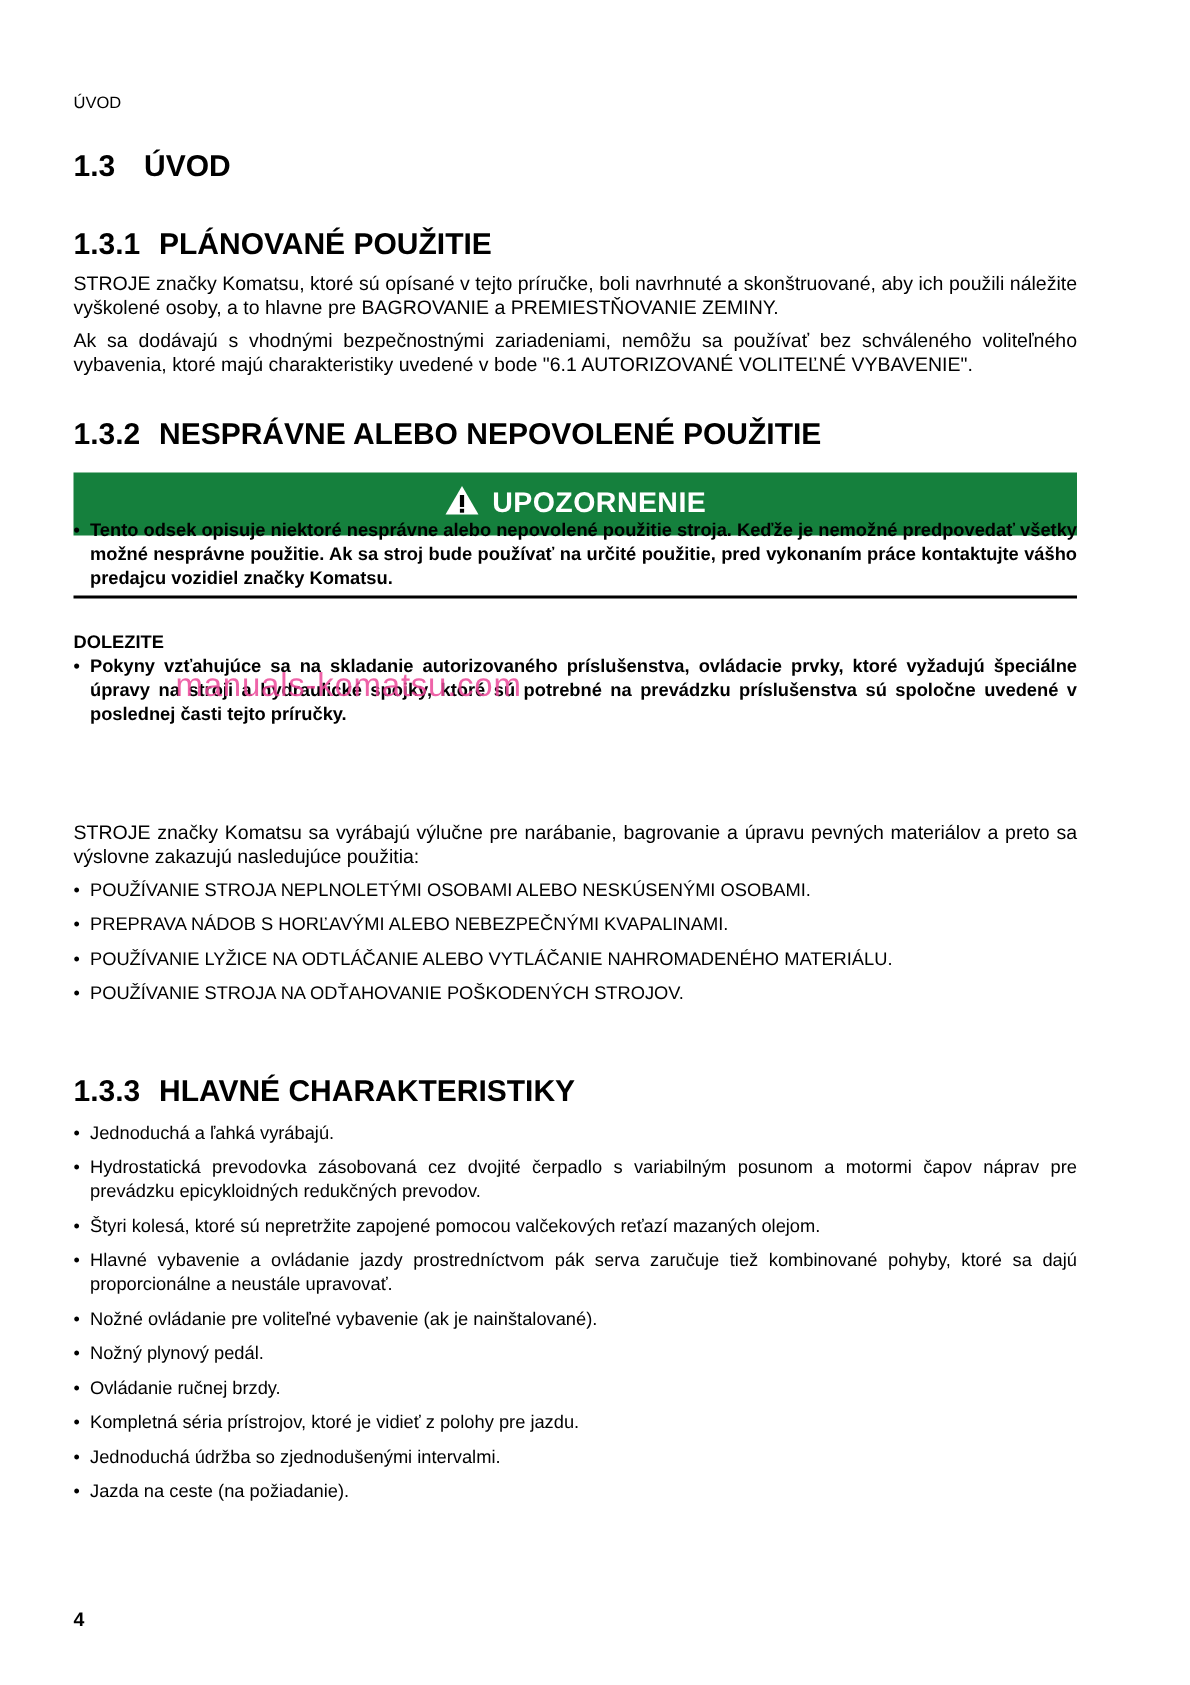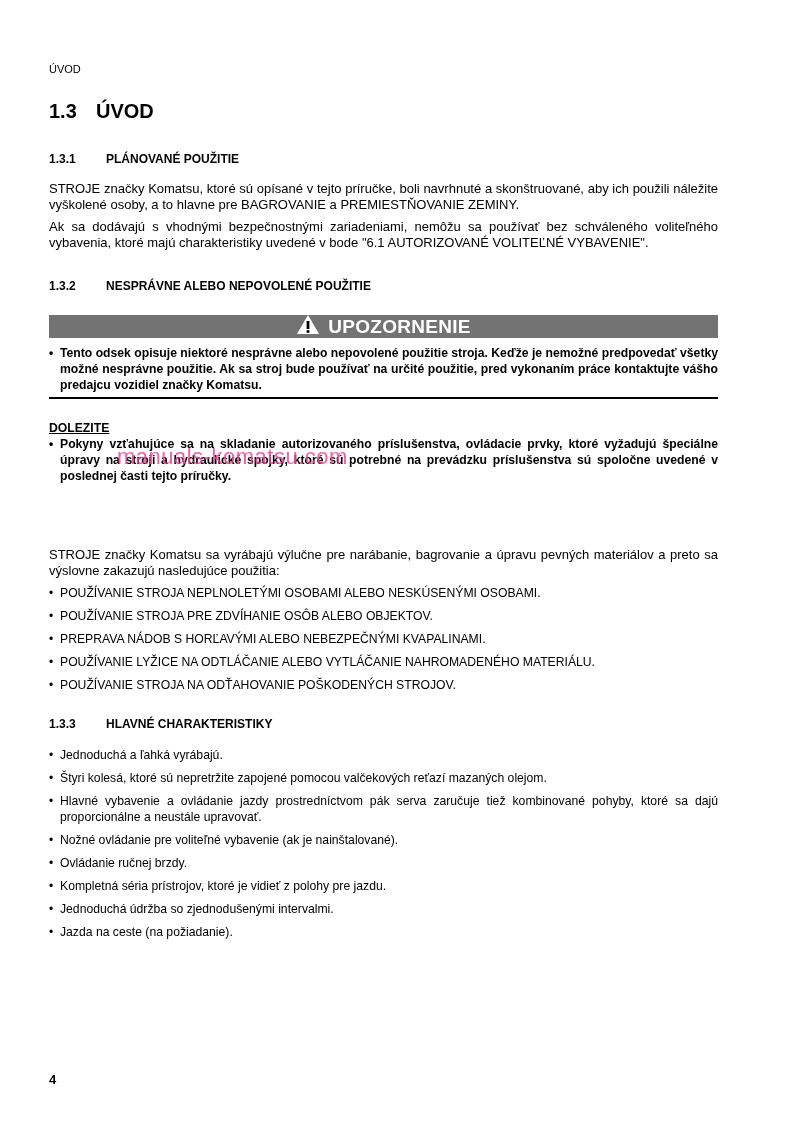--- a/index.html
+++ b/index.html
@@ -2,32 +2,32 @@
 <html><head>
 <meta charset="utf-8">
 <style>
   html, body { margin: 0; padding: 0; background: #ffffff; }
   body { width: 793px; height: 1123px; position: relative; overflow: hidden;
          font-family: "Liberation Sans", sans-serif; color: #000; }
   .page { position: absolute; left: 49px; top: 0; width: 669px; }
   .running-head { position: absolute; top: 63px; left: 0; font-size: 11px; }
   .h1 { position: absolute; top: 100px; left: 0; font-size: 20px; font-weight: bold; }
   .h1 .num { display: inline-block; width: 47px; }
-  .h2 { position: absolute; left: 0; font-size: 12px; font-weight: bold; }
+  .h2 { position: absolute; left: 0; font-size: 20px; font-weight: bold; }
   .h2 .num { display: inline-block; width: 57px; }
   .para { position: absolute; left: 0; width: 669px; font-size: 13px; line-height: 16px; text-align: justify; }
   .bullets { position: absolute; left: 0; width: 669px; margin: 0; padding: 0; list-style: none; }
   .bullets li { position: relative; padding-left: 11px; font-size: 12.2px; line-height: 16px; text-align: justify; }
   .bullets li::before { content: "\2022"; position: absolute; left: 0; top: 0; font-size: 12px; }
   .bullets.bold li { font-weight: bold; }
-  .warn-bar { position: absolute; top: 315px; left: 0; width: 669px; height: 23px; background: #737373;
+  .warn-bar { position: absolute; top: 315px; left: 0; width: 669px; height: 42px; background: #15803d;
               color: #fff; display: flex; align-items: center; justify-content: center; }
   .warn-bar .label { font-size: 19px; font-weight: bold; margin-left: 8px; letter-spacing: 0.3px; }
   .warn-rule { position: absolute; top: 397px; left: 0; width: 669px; height: 2px; background: #000; }
-  .note-head { position: absolute; top: 421px; left: 0; font-size: 12.2px; font-weight: bold; text-decoration: underline; }
+  .note-head { position: absolute; top: 421px; left: 0; font-size: 12.2px; font-weight: bold; }
   .watermark { position: absolute; top: 444px; left: 68px; font-size: 22px; color: #ec4899; opacity: 0.85;
                letter-spacing: 0.5px; }
   .page-num { position: absolute; top: 1072px; left: 0; font-size: 13px; font-weight: bold; }
 </style>
 </head>
 <body>
 
 <div class="page">
 
   <div class="running-head">ÚVOD</div>
@@ -63,34 +63,35 @@
 
   <div class="note-head">DOLEZITE</div>
   <ul class="bullets bold" style="top:436px">
     <li>Pokyny vzťahujúce sa na skladanie autorizovaného príslušenstva, ovládacie prvky, ktoré vyžadujú špeciálne úpravy na stroji a hydraulické spojky, ktoré sú potrebné na prevádzku príslušenstva sú spoločne uvedené v poslednej časti tejto príručky.</li>
   </ul>
   <div class="watermark">manuals-komatsu.com</div>
 
   <p class="para" style="top:547px; margin:0">STROJE značky Komatsu sa vyrábajú výlučne pre narábanie, bagrovanie a úpravu pevných materiálov a preto sa výslovne zakazujú nasledujúce použitia:</p>
   <ul class="bullets" style="top:585px">
     <li style="margin-bottom:7px">POUŽÍVANIE STROJA NEPLNOLETÝMI OSOBAMI ALEBO NESKÚSENÝMI OSOBAMI.</li>
-    <li style="margin-bottom:7px">POUŽÍVANIE STROJA PRE ZDVÍHANIE OSÔB ALEBO OBJEKTOV.</li>
     <li style="margin-bottom:7px">PREPRAVA NÁDOB S HORĽAVÝMI ALEBO NEBEZPEČNÝMI KVAPALINAMI.</li>
     <li style="margin-bottom:7px">POUŽÍVANIE LYŽICE NA ODTLÁČANIE ALEBO VYTLÁČANIE NAHROMADENÉHO MATERIÁLU.</li>
     <li>POUŽÍVANIE STROJA NA ODŤAHOVANIE POŠKODENÝCH STROJOV.</li>
   </ul>
 
   <div class="h2" style="top:717px">
     <span class="num">1.3.3</span><span>HLAVNÉ CHARAKTERISTIKY</span>
   </div>
   <ul class="bullets" style="top:747px">
     <li style="margin-bottom:7px">Jednoduchá a ľahká vyrábajú.</li>
+    <li style="margin-bottom:7px">Hydrostatická prevodovka zásobovaná cez dvojité čerpadlo s variabilným posunom a motormi čapov náprav pre prevádzku epicykloidných redukčných prevodov.</li>
     <li style="margin-bottom:7px">Štyri kolesá, ktoré sú nepretržite zapojené pomocou valčekových reťazí mazaných olejom.</li>
     <li style="margin-bottom:7px">Hlavné vybavenie a ovládanie jazdy prostredníctvom pák serva zaručuje tiež kombinované pohyby, ktoré sa dajú proporcionálne a neustále upravovať.</li>
     <li style="margin-bottom:7px">Nožné ovládanie pre voliteľné vybavenie (ak je nainštalované).</li>
+    <li style="margin-bottom:7px">Nožný plynový pedál.</li>
     <li style="margin-bottom:7px">Ovládanie ručnej brzdy.</li>
     <li style="margin-bottom:7px">Kompletná séria prístrojov, ktoré je vidieť z polohy pre jazdu.</li>
     <li style="margin-bottom:7px">Jednoduchá údržba so zjednodušenými intervalmi.</li>
     <li>Jazda na ceste (na požiadanie).</li>
   </ul>
 
   <div class="page-num">4</div>
 </div>
 
 </body></html>

